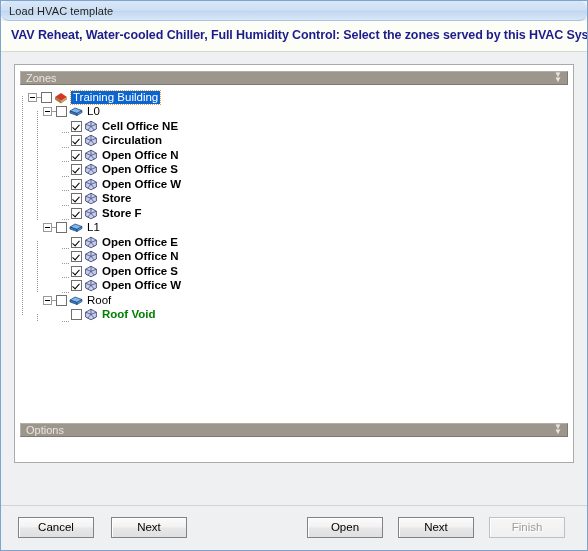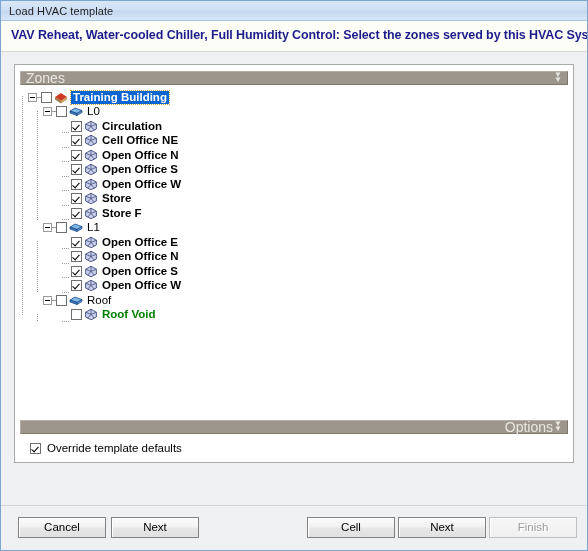--- a/index.html
+++ b/index.html
@@ -26,20 +26,21 @@
   .titlebar {
     height: 20px;
     box-sizing: border-box;
     background: linear-gradient(to bottom, #d9e7f7 0%, #cfe0f4 45%, #c3d8f0 55%, #d7e6f8 100%);
     border-bottom: 1px solid #a8c4e2;
     display: flex;
     align-items: center;
     padding-left: 8px;
     color: #1f1f1f;
     font-size: 11px;
+    border-radius: 8px;
   }
   .titlebar-text { letter-spacing: 0.1px; }
 
   
   .headerblock {
     background: #fdfdf7;
     border-bottom: 1px solid #d8d8d2;
     padding: 7px 10px 9px 10px;
   }
   .wiz-title {
@@ -84,21 +85,21 @@
     height: 14px;
     display: flex;
     align-items: center;
     justify-content: space-between;
     padding: 0 4px 0 5px;
     box-sizing: border-box;
     margin: 3px 2px 0 2px;
   }
   .group-bar-label {
     color: #e9e6e1;
-    font-size: 14px;
+    font-size: 11px;
     line-height: 11px;
   }
   .chev {
     color: #e9e6e1;
     font-size: 8px;
     line-height: 7px;
     text-align: center;
     width: 10px;
   }
   .chev div { margin-top: -2px; }
@@ -166,21 +167,21 @@
     font-size: 11.5px;
     color: #000;
     line-height: 13px;
     padding-left: 1px;
   }
   .lbl.bold { font-weight: bold; }
   .lbl.green { color: #008000; font-weight: bold; text-align: center; }
   .lbl.sel {
     background: #0a64d2;
     color: #ffffff;
-    font-weight: bold;
+    font-weight: normal;
     outline: 1px dotted #d9a441;
     padding: 0 2px;
   }
 
   
   .vline {
     position: absolute;
     width: 1px;
     background-image: linear-gradient(to bottom, #999 50%, transparent 50%);
     background-size: 1px 2px;
@@ -213,21 +214,21 @@
     position: absolute;
     left: 0; right: 0; bottom: 0;
     height: 45px;
     background: #eff0f1;
     border-top: 1px solid #d2d3d4;
     box-sizing: border-box;
   }
   .btn {
     position: absolute;
     top: 11px;
-    width: 88px;
+    width: 76px;
     height: 21px;
     background: linear-gradient(to bottom,#fbfbfb 0%, #f2f2f2 48%, #e7e7e7 52%, #e0e0e0 100%);
     border: 1px solid #828282;
     box-shadow: inset 1px 1px 0 #ffffff;
     font-family: "Liberation Sans", sans-serif;
     font-size: 11.5px;
     color: #000;
     cursor: default;
     text-align: center;
     line-height: 19px;
@@ -296,33 +297,33 @@
           <div class="row">
             <span class="ind" style="width:30px;"></span>
             <span class="ind" style="width:13px;position:relative;">
               <span class="hline" style="left:4px;width:8px;top:6px;"></span>
             </span>
             <span class="cb checked"></span>
             <svg class="ico" viewBox="0 0 14 13">
               <polygon points="7,1.2 12.4,4.2 12.4,9 7,11.8 1.6,9 1.6,4.2" fill="#c9cfe8" stroke="#2d3a73" stroke-width="0.8"></polygon>
               <path d="M7,1.2 L7,6.4 M1.6,4.2 L7,6.4 M12.4,4.2 L7,6.4 M7,6.4 L3.6,10.2 M7,6.4 L10.4,10.2" stroke="#2d3a73" stroke-width="0.7" fill="none"></path>
             </svg>
+            <span class="lbl bold">Cell Office NE</span>
+          </div>
+          <div class="row">
+            <span class="ind" style="width:30px;"></span>
+            <span class="ind" style="width:13px;position:relative;">
+              <span class="hline" style="left:4px;width:8px;top:6px;"></span>
+            </span>
+            <span class="cb checked"></span>
+            <svg class="ico" viewBox="0 0 14 13">
+              <polygon points="7,1.2 12.4,4.2 12.4,9 7,11.8 1.6,9 1.6,4.2" fill="#c9cfe8" stroke="#2d3a73" stroke-width="0.8"></polygon>
+              <path d="M7,1.2 L7,6.4 M1.6,4.2 L7,6.4 M12.4,4.2 L7,6.4 M7,6.4 L3.6,10.2 M7,6.4 L10.4,10.2" stroke="#2d3a73" stroke-width="0.7" fill="none"></path>
+            </svg>
             <span class="lbl bold">Circulation</span>
-          </div>
-          <div class="row">
-            <span class="ind" style="width:30px;"></span>
-            <span class="ind" style="width:13px;position:relative;">
-              <span class="hline" style="left:4px;width:8px;top:6px;"></span>
-            </span>
-            <span class="cb checked"></span>
-            <svg class="ico" viewBox="0 0 14 13">
-              <polygon points="7,1.2 12.4,4.2 12.4,9 7,11.8 1.6,9 1.6,4.2" fill="#c9cfe8" stroke="#2d3a73" stroke-width="0.8"></polygon>
-              <path d="M7,1.2 L7,6.4 M1.6,4.2 L7,6.4 M12.4,4.2 L7,6.4 M7,6.4 L3.6,10.2 M7,6.4 L10.4,10.2" stroke="#2d3a73" stroke-width="0.7" fill="none"></path>
-            </svg>
-            <span class="lbl bold">Cell Office NE</span>
           </div>
           <div class="row">
             <span class="ind" style="width:30px;"></span>
             <span class="ind" style="width:13px;position:relative;">
               <span class="hline" style="left:4px;width:8px;top:6px;"></span>
             </span>
             <span class="cb checked"></span>
             <svg class="ico" viewBox="0 0 14 13">
               <polygon points="7,1.2 12.4,4.2 12.4,9 7,11.8 1.6,9 1.6,4.2" fill="#c9cfe8" stroke="#2d3a73" stroke-width="0.8"></polygon>
               <path d="M7,1.2 L7,6.4 M1.6,4.2 L7,6.4 M12.4,4.2 L7,6.4 M7,6.4 L3.6,10.2 M7,6.4 L10.4,10.2" stroke="#2d3a73" stroke-width="0.7" fill="none"></path>
@@ -456,39 +457,35 @@
             </span>
             <span class="cb "></span>
             <svg class="ico" viewBox="0 0 14 13">
               <polygon points="7,1.2 12.4,4.2 12.4,9 7,11.8 1.6,9 1.6,4.2" fill="#c9cfe8" stroke="#2d3a73" stroke-width="0.8"></polygon>
               <path d="M7,1.2 L7,6.4 M1.6,4.2 L7,6.4 M12.4,4.2 L7,6.4 M7,6.4 L3.6,10.2 M7,6.4 L10.4,10.2" stroke="#2d3a73" stroke-width="0.7" fill="none"></path>
             </svg>
             <span class="lbl green">Roof Void</span>
           </div>
         </div>
 
-      <div class="group-bar" style="margin-bottom:0;justify-content:flex-end;">
+      <div class="group-bar" style="margin-bottom:16px;">
         <span class="group-bar-label">Options</span>
         <span class="chev">
             <div>▼</div>
             <div>▼</div>
           </span>
       </div>
 
       <div class="opts" id="opts">
-          <div class="opt-row">
-            <span class="cb checked"></span>
-            <span class="lbl2">Override template defaults</span>
-          </div>
         </div>
 
     </div>
   </div>
 
   <div class="btnbar">
     <div class="btn" style="left:17px;">Cancel</div>
     <div class="btn" style="left:110px;">Next</div>
-    <div class="btn" style="left:306px;">Cell</div>
+    <div class="btn" style="left:306px;">Open</div>
     <div class="btn disabled" style="left:488px;">Finish</div>
     <div class="btn" style="left:397px;">Next</div>
   </div>
 
 </div>
 
 </body></html>

